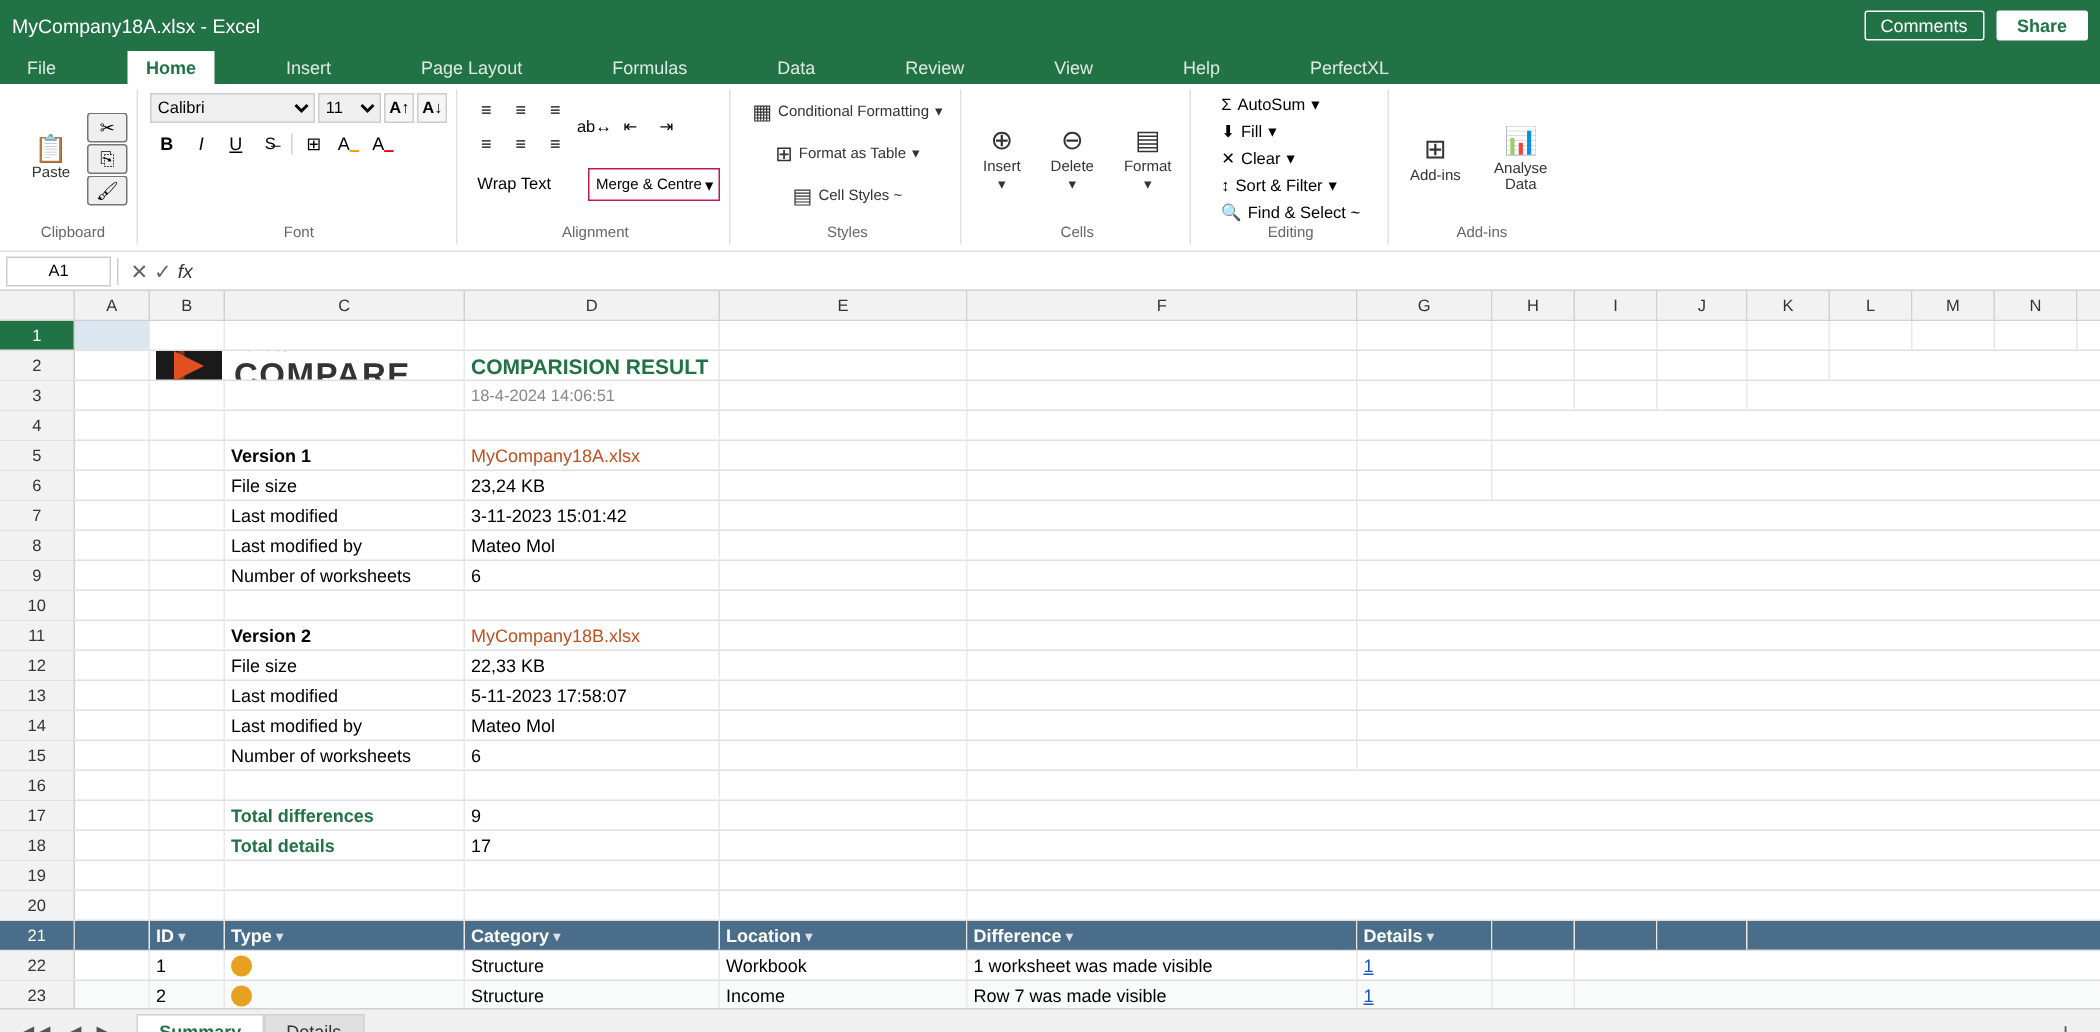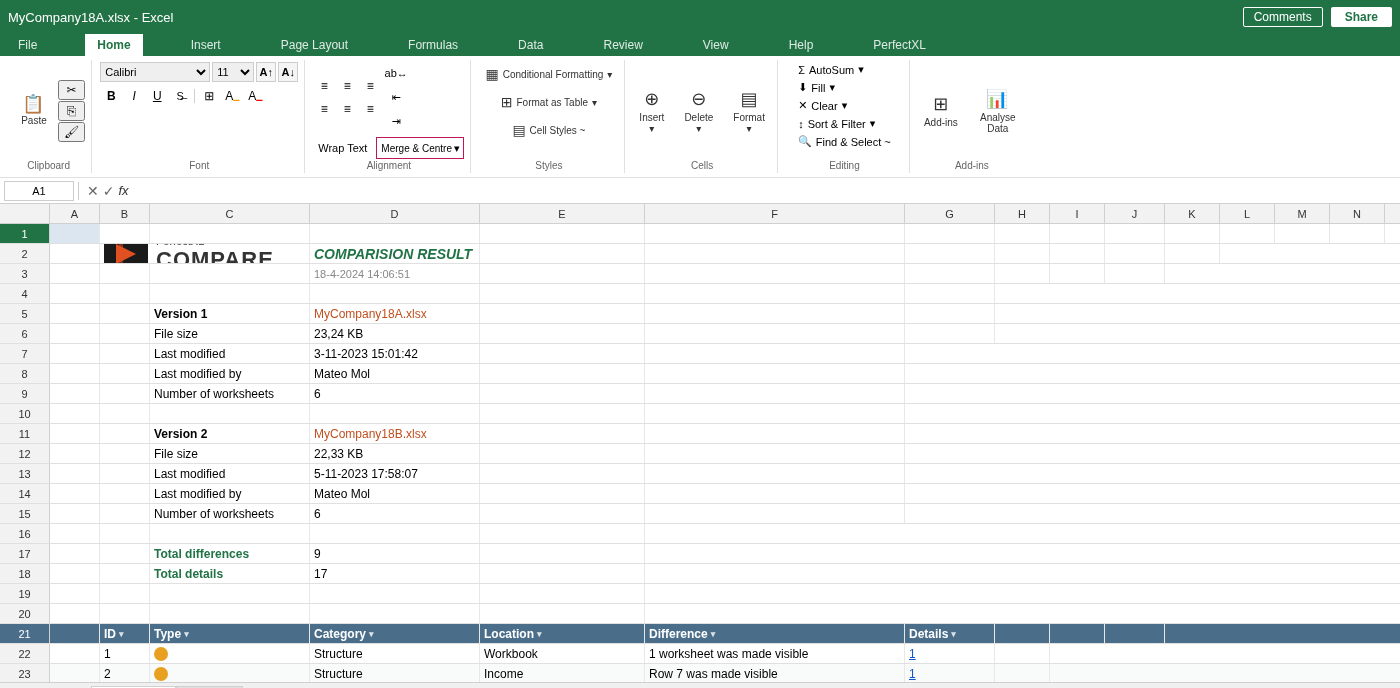--- a/index.html
+++ b/index.html
@@ -192,27 +192,27 @@
     <div class="ribbon-group-content col">
       <div style="display:flex;gap:4px;align-items:center;">
         <div class="align-btn-group">
           <div class="align-btn">≡</div>
           <div class="align-btn">≡</div>
           <div class="align-btn">≡</div>
           <div class="align-btn">≡</div>
           <div class="align-btn">≡</div>
           <div class="align-btn">≡</div>
         </div>
-        <div style="display:flex;flex-direction:column;gap:2px;">
+        <div style="display:flex;flex-direction:row;gap:2px;">
           <button class="fmt-btn" style="font-size:11px;">ab↔</button>
           <button class="fmt-btn" style="font-size:11px;">⇤</button>
           <button class="fmt-btn" style="font-size:11px;">⇥</button>
         </div>
       </div>
-      <div style="display:flex;gap:4px;margin-top:2px;">
+      <div style="display:flex;gap:20px;margin-top:2px;">
         <button class="fmt-btn" style="font-size:11px;width:auto;padding:0 4px;">Wrap Text</button>
         <div class="merge-select">
           <span style="font-size:10px;">Merge &amp; Centre</span>
           <span>▾</span>
         </div>
       </div>
     </div>
     <span class="ribbon-group-label">Alignment</span>
   </div>
 
@@ -367,21 +367,21 @@
                 <polygon points="5,5 25,15 5,25" fill="#e05020"></polygon>
                 <rect x="8" y="5" width="4" height="20" fill="#e05020" opacity="0.5"></rect>
               </svg>
             </div>
             <div class="logo-text">
               <span class="logo-perfectxl">PerfectXL</span>
               <span class="logo-compare">COMPARE</span>
             </div>
           </div>
         </div>
-        <div class="cell cD" style="width:170px;font-style:italic;">
+        <div class="cell cD" style="width:170px;">
           <span class="comparison-result">COMPARISION RESULT</span>
         </div>
         <div class="cell cE"></div>
         <div class="cell cF"></div>
         <div class="cell cG"></div>
         <div class="cell cH"></div>
         <div class="cell cI"></div>
         <div class="cell cJ"></div>
         <div class="cell cK"></div>
       </div>

